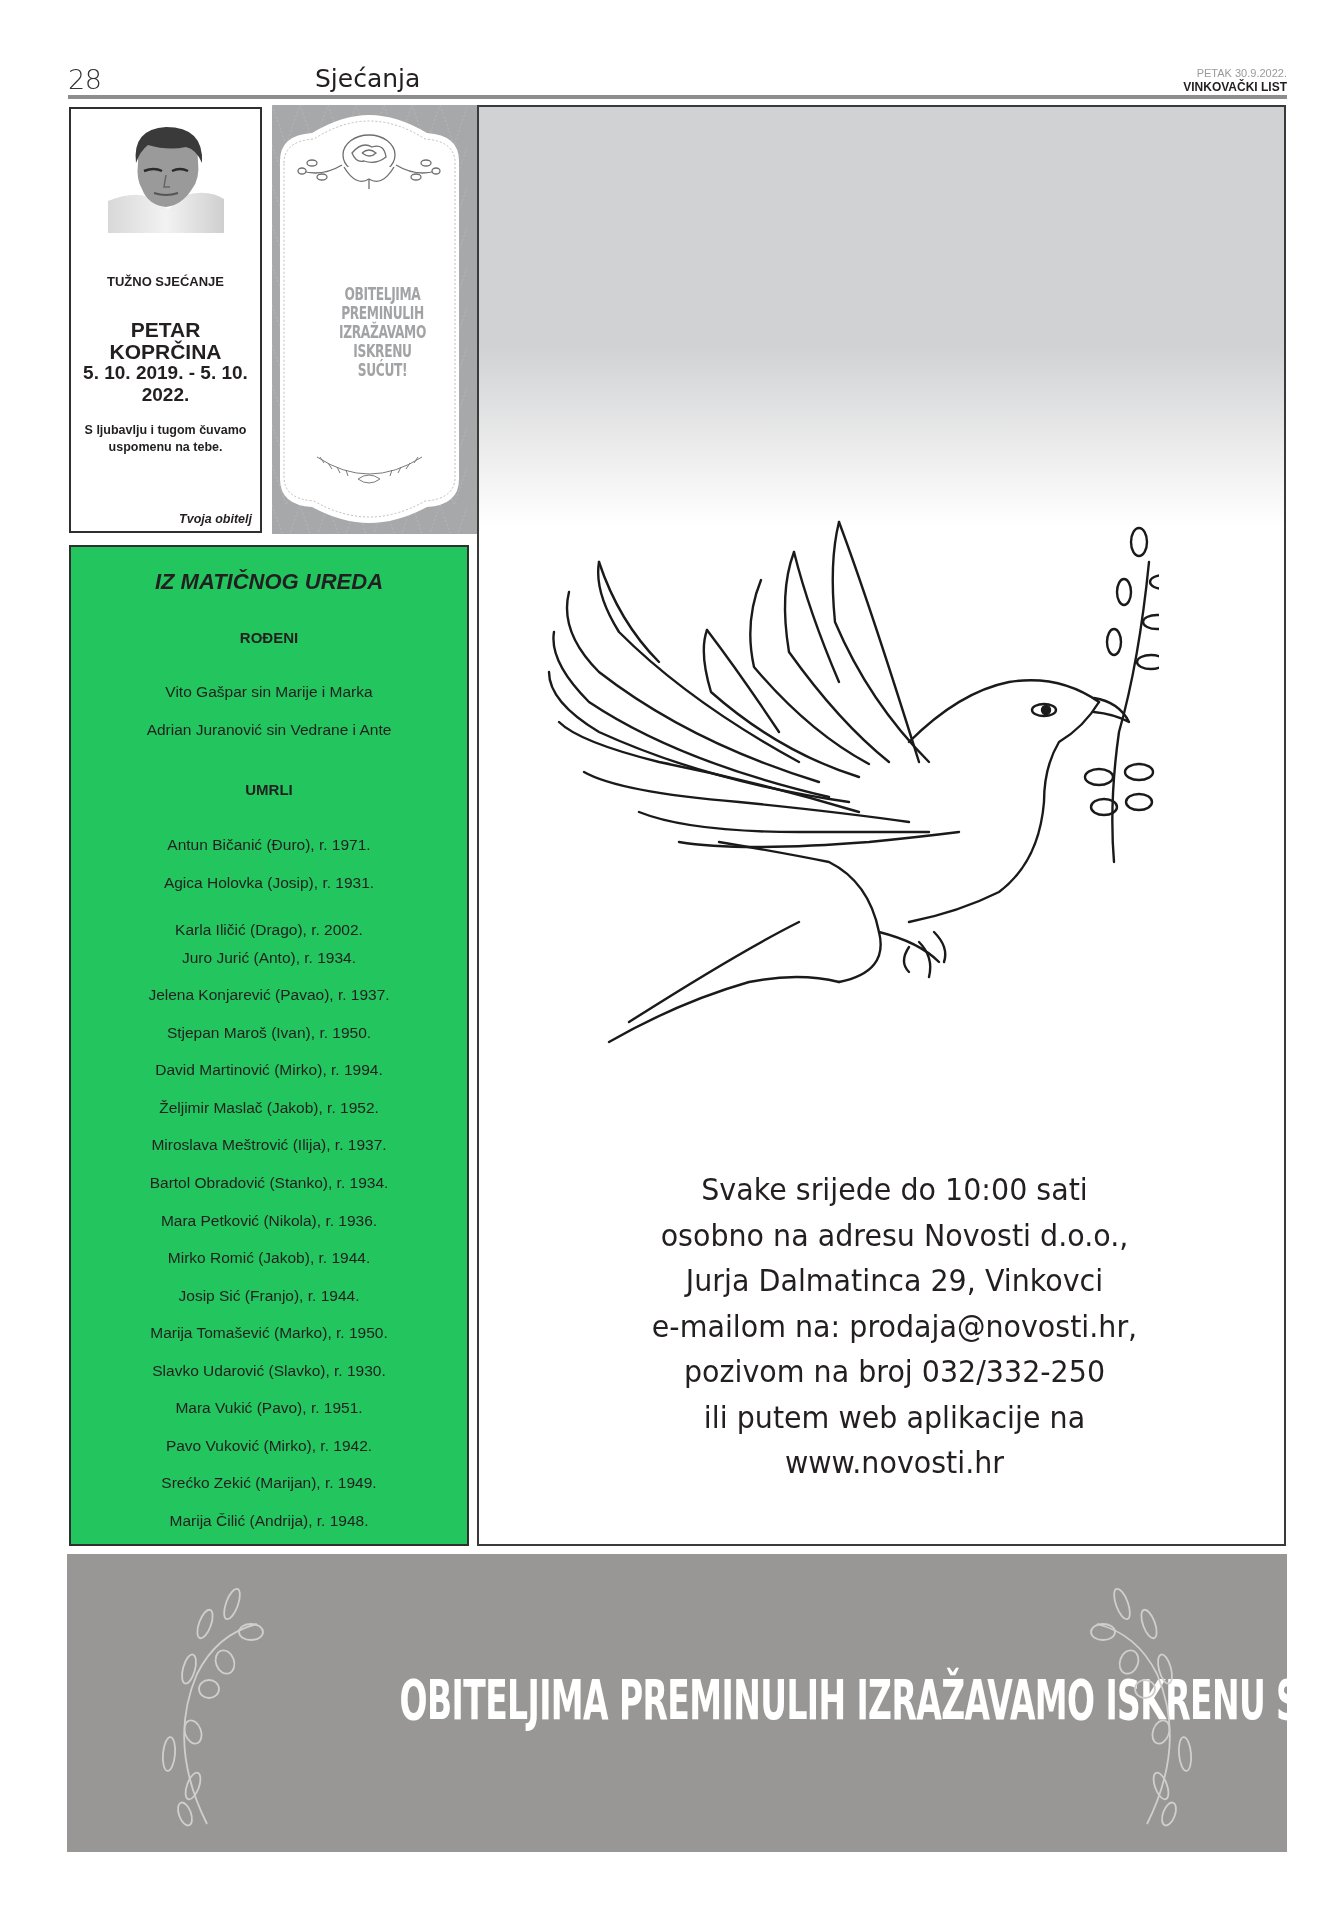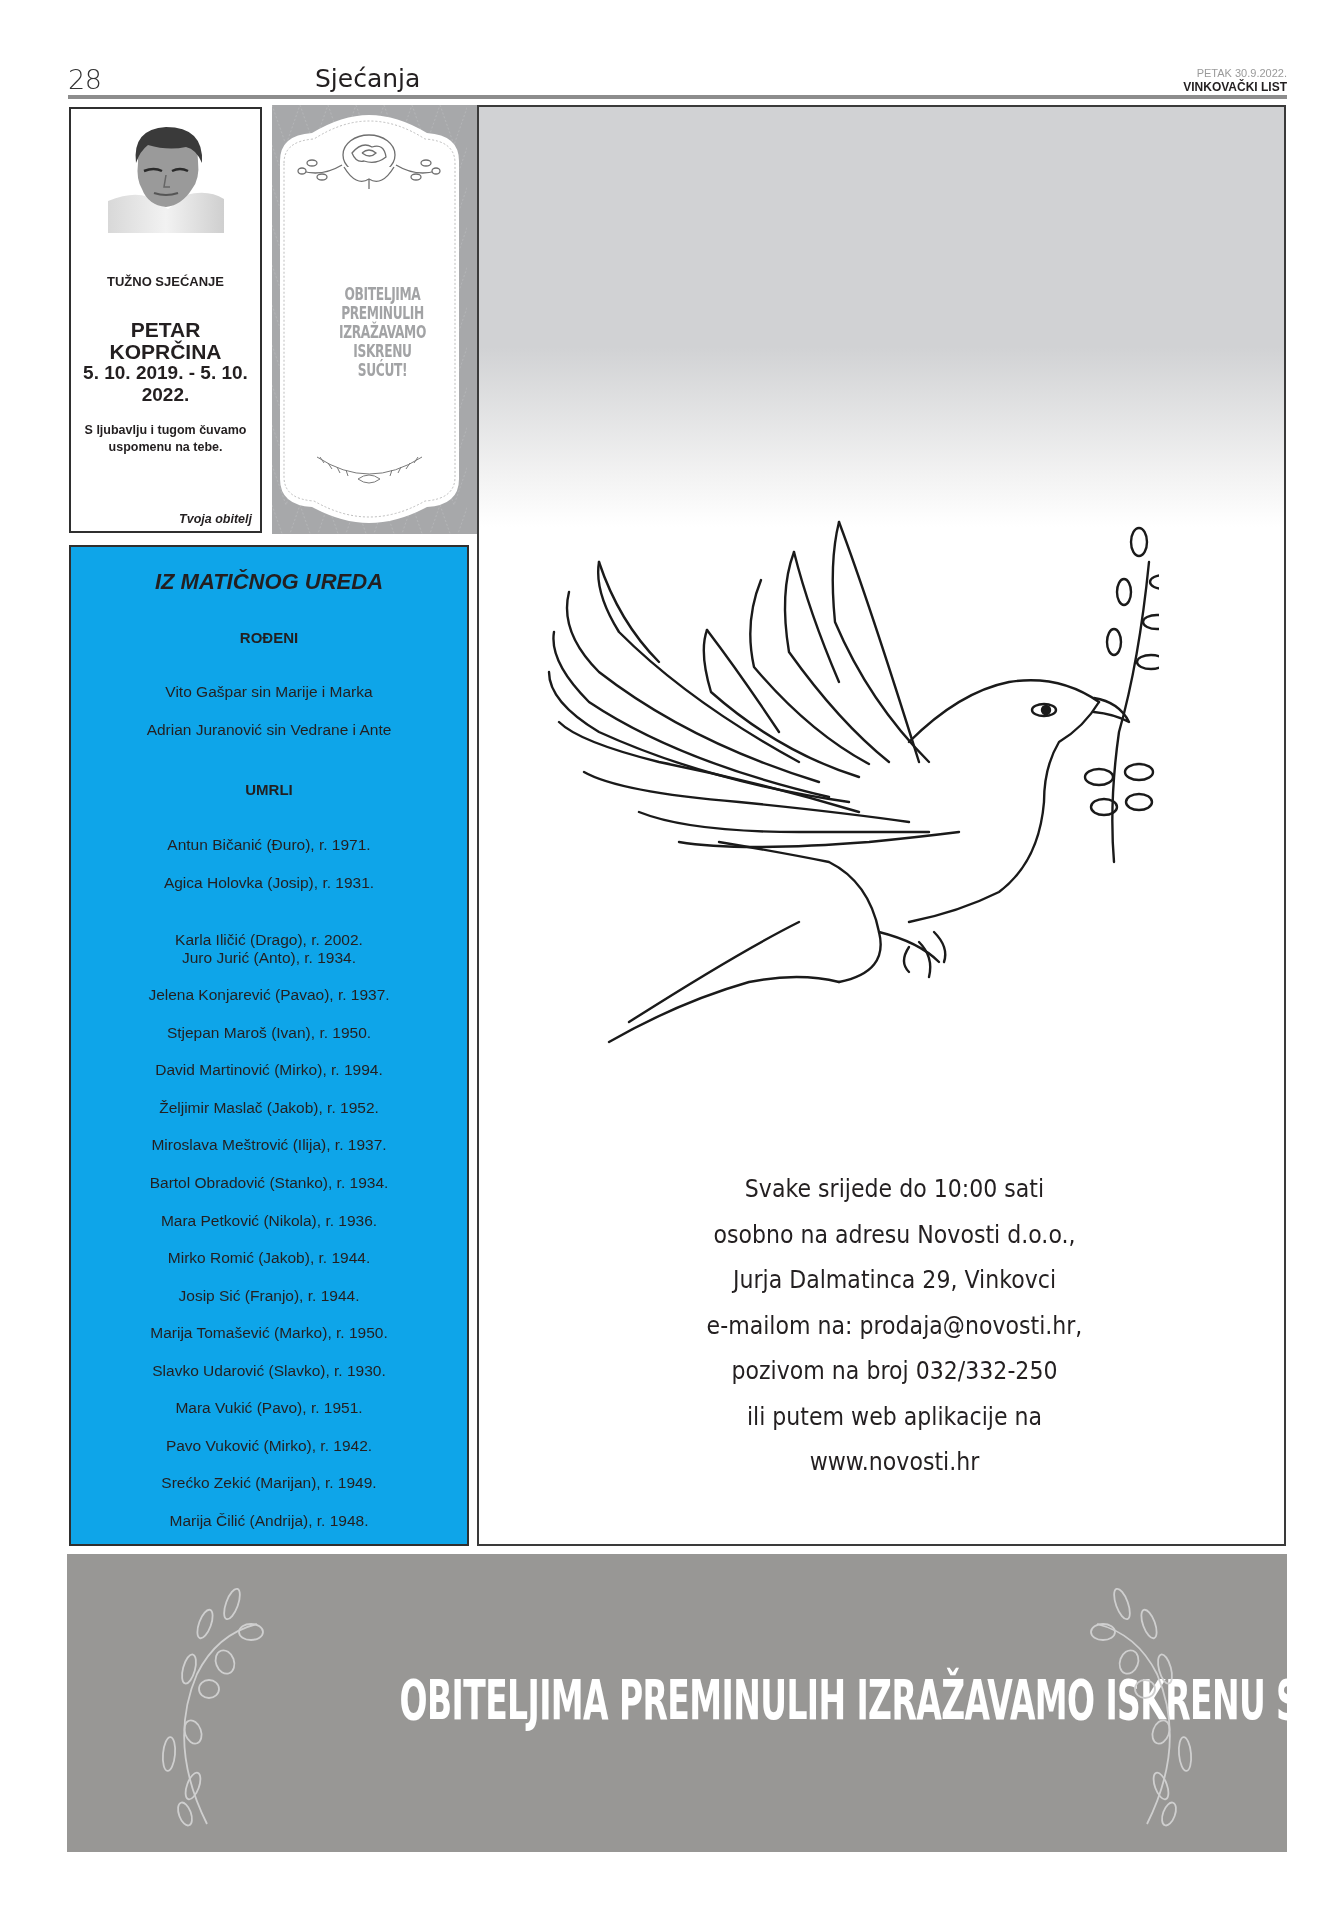--- a/index.html
+++ b/index.html
@@ -35,36 +35,36 @@
 
   
   .condol-card { position: absolute; left: 272px; top: 105px; width: 221px; height: 429px; background: #a7a8aa; overflow: hidden; }
   .condol-card .pattern { position: absolute; inset: 0; }
   .condol-card .label { position: absolute; left: 15px; right: 15px; top: 180px; text-align: center;
                         color: #a2a3a5; font-weight: bold; font-size: 17px; line-height: 19px;
                         font-family: "DejaVu Sans", sans-serif; letter-spacing: -0.5px; transform: scaleX(0.72); }
 
   
   .registry { position: absolute; left: 69px; top: 545px; width: 400px; height: 1001px;
-              border: 2px solid #2f2f2f; box-sizing: border-box; background: #0ea5e9; text-align: center;
+              border: 2px solid #2f2f2f; box-sizing: border-box; background: #22c55e; text-align: center;
               font-family: "Liberation Sans", sans-serif; color: #231f20; }
   .registry .title { position: absolute; left: 0; right: 0; top: 22px; font-size: 22px; font-weight: bold; font-style: italic; }
   .registry .sub { position: absolute; left: 0; right: 0; font-size: 15px; font-weight: bold; }
   .registry .row { position: absolute; left: 0; right: 0; font-size: 15.5px; }
 
   
   .notice { position: absolute; left: 477px; top: 105px; width: 809px; height: 1441px;
             border: 2px solid #3a3a3a; box-sizing: border-box;
             background: linear-gradient(to bottom, #d1d2d4 0px, #d1d2d4 240px, #f3f3f3 370px, #ffffff 420px, #ffffff 100%); }
   .notice .heading { position: absolute; left: 0; right: 0; top: 38px; text-align: center; font-size: 35px;
                      line-height: 61px; font-weight: 300; color: #231f20; font-family: "DejaVu Sans", sans-serif;
                      letter-spacing: -0.5px; }
   .notice .heading div { transform: scaleX(0.93); }
   .dove { position: absolute; left: 60px; top: 395px; width: 620px; height: 560px; }
-  .notice .info { position: absolute; left: 0; right: 0; top: 1060px; text-align: center; font-size: 24px;
+  .notice .info { position: absolute; left: 0; right: 0; top: 1060px; text-align: center; font-size: 31px;
                   line-height: 45.5px; color: #231f20; font-family: "DejaVu Sans", sans-serif; padding-left: 26px; }
   .notice .info div { transform: scaleX(0.92); }
 
   
   .banner { position: absolute; left: 67px; top: 1554px; width: 1220px; height: 298px; background: #989795; overflow: hidden; }
   .banner .text { position: absolute; left: 0; right: 0; top: 114px; text-align: center; color: #ffffff;
                   font-size: 55px; font-weight: bold; font-family: "DejaVu Sans", sans-serif; letter-spacing: -1px; }
   .banner .text span { display: inline-block; transform: scaleX(0.6); transform-origin: center; white-space: nowrap; }
   .branch { position: absolute; top: 20px; width: 140px; height: 265px; }
 </style>
@@ -154,21 +154,21 @@
   <div class="title">IZ MATIČNOG UREDA</div>
   <div class="sub" style="top:82px">ROĐENI</div>
   <div id="born-list">
       <div class="row" style="top: 136px;">Vito Gašpar sin Marije i Marka</div>
       <div class="row" style="top: 174px;">Adrian Juranović sin Vedrane i Ante</div>
     </div>
   <div class="sub" style="top:234px">UMRLI</div>
   <div id="deceased-list">
       <div class="row" style="top: 289px;">Antun Bičanić (Đuro), r. 1971.</div>
       <div class="row" style="top: 326.55px;">Agica Holovka (Josip), r. 1931.</div>
-      <div class="row" style="top: 384px;">Karla Iličić (Drago), r. 2002.</div>
+      <div class="row" style="top: 374px;">Karla Iličić (Drago), r. 2002.</div>
       <div class="row" style="top: 401.65px;">Juro Jurić (Anto), r. 1934.</div>
       <div class="row" style="top: 439.2px;">Jelena Konjarević (Pavao), r. 1937.</div>
       <div class="row" style="top: 476.75px;">Stjepan Maroš (Ivan), r. 1950.</div>
       <div class="row" style="top: 514.3px;">David Martinović (Mirko), r. 1994.</div>
       <div class="row" style="top: 551.85px;">Željimir Maslač (Jakob), r. 1952.</div>
       <div class="row" style="top: 589.4px;">Miroslava Meštrović (Ilija), r. 1937.</div>
       <div class="row" style="top: 626.95px;">Bartol Obradović (Stanko), r. 1934.</div>
       <div class="row" style="top: 664.5px;">Mara Petković (Nikola), r. 1936.</div>
       <div class="row" style="top: 702.05px;">Mirko Romić (Jakob), r. 1944.</div>
       <div class="row" style="top: 739.6px;">Josip Sić (Franjo), r. 1944.</div>

